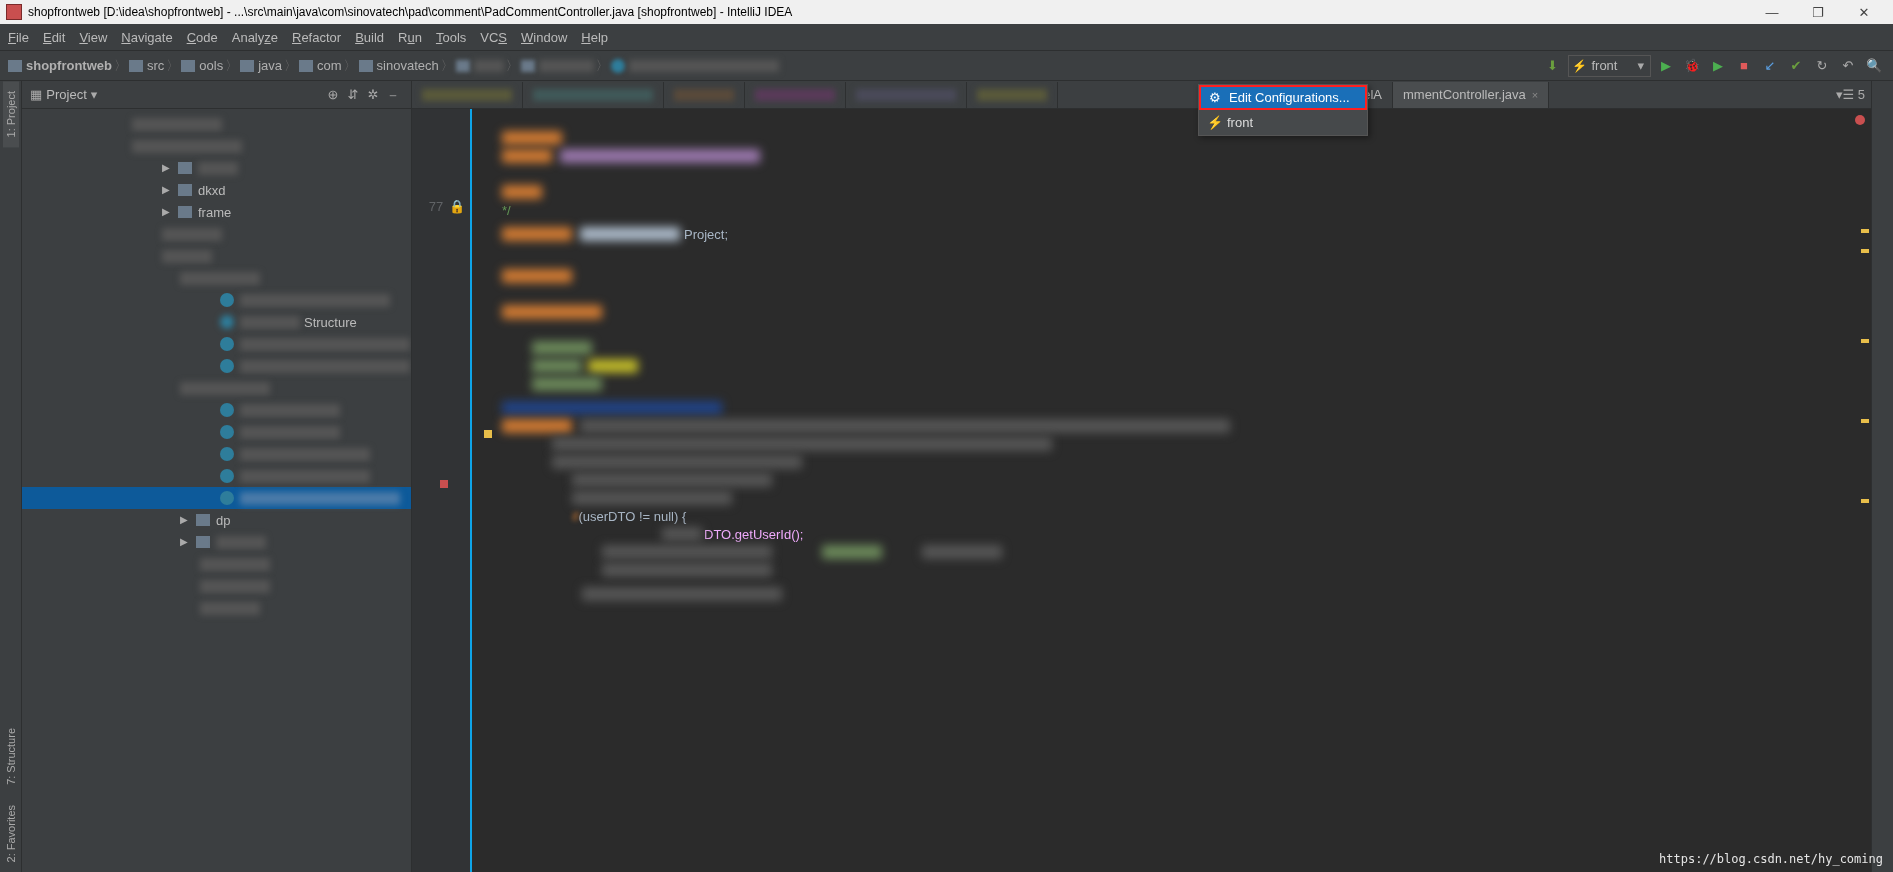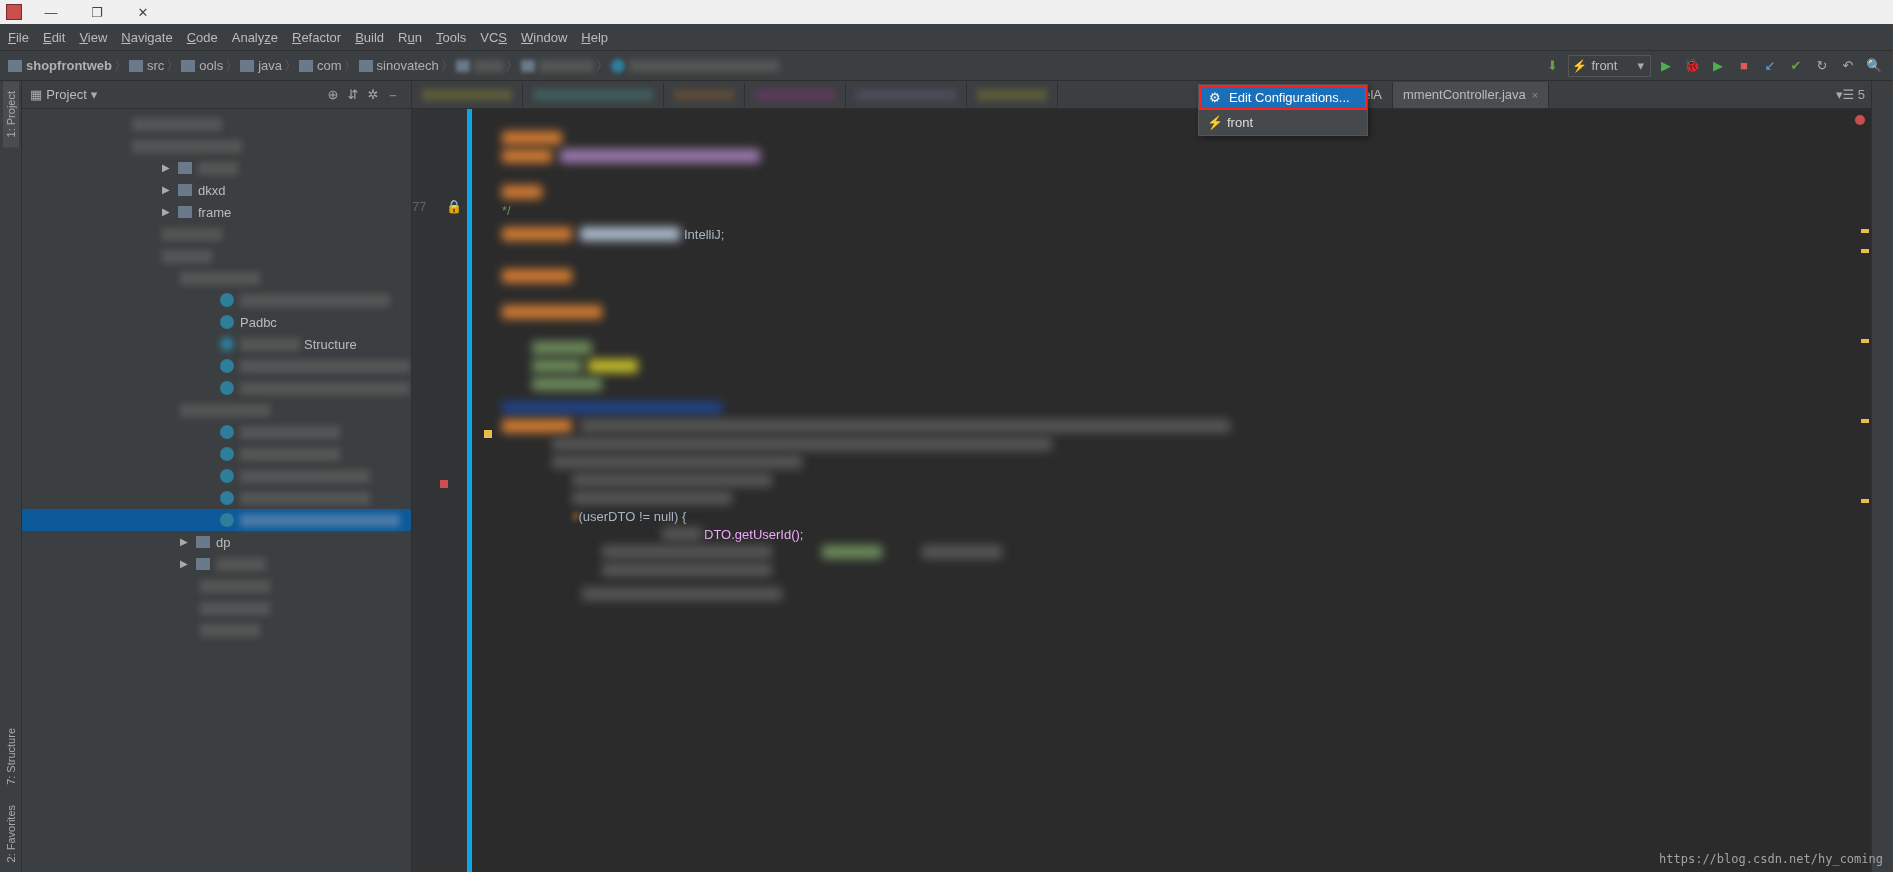--- a/index.html
+++ b/index.html
@@ -38,37 +38,38 @@
 .tree .node .cicon { width:14px; height:14px; background:#2e7d9b; border-radius:7px; margin-right:6px; }
 .tree .node .blur { background:#555; height:13px; filter:blur(3px); border-radius:2px; }
 .tree .node.selected { background:#0d5a9a; color:#fff; }
 .editor { flex:1; display:flex; flex-direction:column; position:relative; }
 .tabs { height:28px; background:#3c3f41; display:flex; align-items:center; border-bottom:1px solid #2d2f30; overflow:hidden; }
 .tabs .tab { height:26px; padding:0 10px; display:flex; align-items:center; color:#bbb; font-size:12px; border-right:1px solid #2d2f30; }
 .tabs .tab .blur { background:#5a5a4a; height:12px; filter:blur(3px); }
 .tabs .tab .close { margin-left:6px; color:#888; font-size:11px; }
 .tabs .more { margin-left:auto; padding:0 6px; color:#aaa; }
 .code { flex:1; background:#2b2b2b; display:flex; position:relative; }
-.gutter { width:60px; background:#313335; border-right:5px solid #0ea5e9; padding-top:90px; text-align:left; padding-right:10px; color:#606366; font-family:Consolas,monospace; font-size:12px; position:relative; }
+.gutter { width:60px; background:#313335; border-right:2px solid #0ea5e9; padding-top:90px; text-align:center; padding-right:10px; color:#606366; font-family:Consolas,monospace; font-size:12px; position:relative; }
 .gutter .ln { height:18px; }
 .gutter .lock { position:absolute; right:4px; top:90px; color:#888; }
 .codebody { flex:1; padding:20px 30px; font-family:Consolas,monospace; font-size:13px; color:#a9b7c6; position:relative; }
 .codebody .cline { height:18px; display:flex; align-items:center; }
 .codebody .blur2 { filter:blur(5px); height:14px; border-radius:2px; }
 .rightstrip { width:22px; background:#3c3f41; border-left:1px solid #2d2f30; }
 .errmark { position:absolute; top:6px; right:6px; width:10px; height:10px; background:#c94f4f; border-radius:5px; }
 .markstrip { position:absolute; right:0; top:30px; bottom:0; width:12px; }
 .markstrip .m { width:8px; height:4px; position:absolute; right:2px; }
-.watermark { position:absolute; right:10px; bottom:6px; color:#a3a3a3; font-size:12px; font-family:Consolas,monospace; }
+.watermark { position:absolute; right:10px; bottom:6px; color:#e5e5e5; font-size:12px; font-family:Consolas,monospace; }
 </style>
 </head>
 <body>
 
 <div class="titlebar">
   <div class="icon"></div>
+  <div class="title">shopfrontweb [D:\idea\shopfrontweb] - ...\src\main\java\com\sinovatech\pad\comment\PadCommentController.java [shopfrontweb] - IntelliJ IDEA</div>
   <div class="winbtn">—</div>
   <div class="winbtn">❐</div>
   <div class="winbtn">✕</div>
 </div>
 
 <div class="menubar">
   <span><u>F</u>ile</span>
   <span><u>E</u>dit</span>
   <span><u>V</u>iew</span>
   <span><u>N</u>avigate</span>
@@ -211,24 +212,20 @@
           <span class="blur" style="width:50px"></span>
         </div>
       <div class="node" style="padding-left:158px">
           <span class="blur" style="width:80px"></span>
         </div>
       <div class="node" style="padding-left:198px">
           <span class="cicon"></span>
           <span class="blur" style="width:150px"></span>
         </div>
       <div class="node" style="padding-left:198px">
-          <span class="cicon"></span>
-          <span>Padbc</span>
-        </div>
-      <div class="node" style="padding-left:198px">
           <span class="cicon" style="filter:blur(3px)"></span>
           <span class="blur" style="width:60px;margin-right:4px"></span>
           <span>Structure</span>
         </div>
       <div class="node" style="padding-left:198px">
           <span class="cicon"></span>
           <span class="blur" style="width:170px"></span>
         </div>
       <div class="node" style="padding-left:198px">
           <span class="cicon"></span>
@@ -322,21 +319,21 @@
             <span class="blur2" style="width:50px;background:#cc7832;margin-right:8px"></span>
             <span class="blur2" style="width:200px;background:#9876aa"></span>
           </div>
         <div class="cline" style="margin-top:18px">
             <span class="blur2" style="width:40px;background:#cc7832"></span>
           </div>
         <div class="cline" style="color:#629755">*/</div>
         <div class="cline" style="margin-top:6px">
             <span class="blur2" style="width:70px;background:#cc7832;margin-right:8px"></span>
             <span class="blur2" style="width:100px;background:#a9b7c6"></span>
-            <span style="color:#a9b7c6;margin-left:4px">IntelliJ;</span>
+            <span style="color:#a9b7c6;margin-left:4px">Project;</span>
           </div>
         <div class="cline" style="margin-top:24px">
             <span class="blur2" style="width:70px;background:#cc7832"></span>
           </div>
         <div class="cline" style="margin-top:18px">
             <span class="blur2" style="width:100px;background:#cc7832"></span>
           </div>
         <div class="cline" style="margin-top:18px">
             <span class="blur2" style="width:60px;background:#6a8759;margin-left:30px"></span>
           </div>

